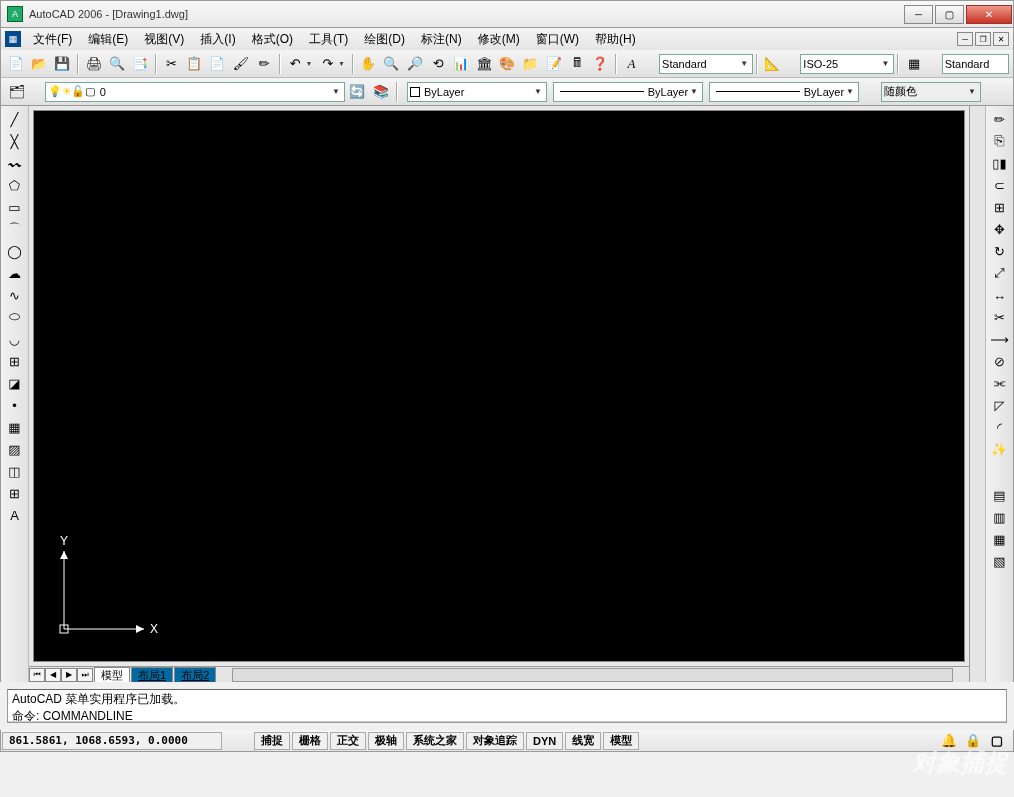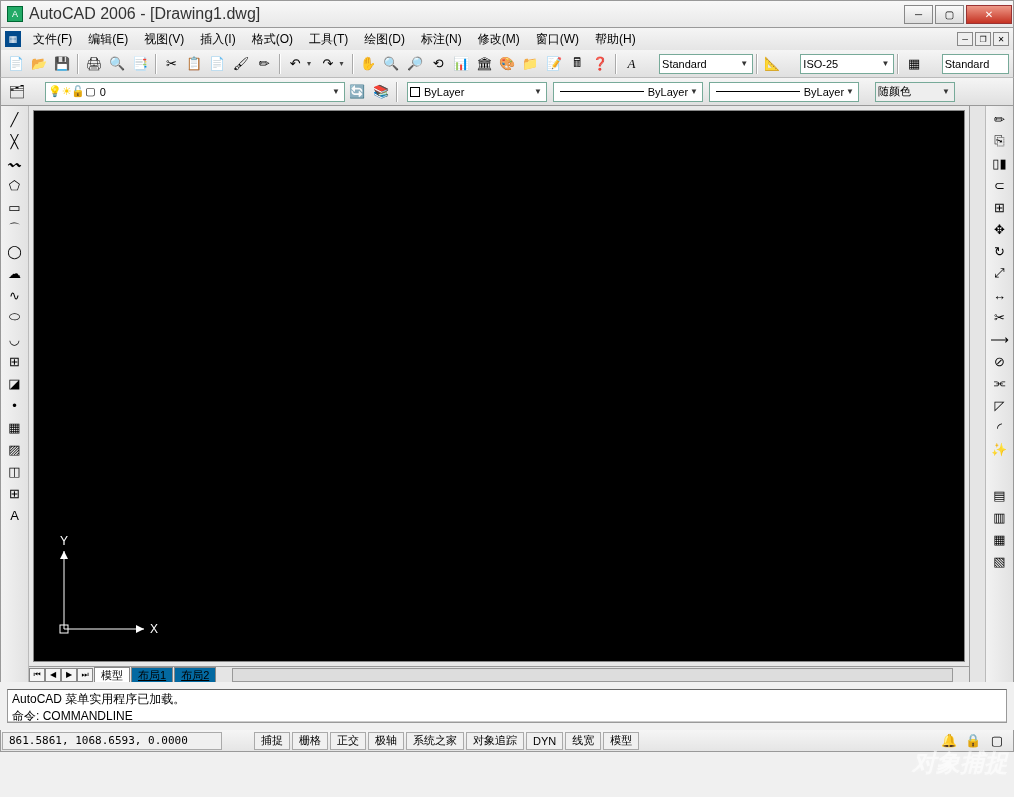--- a/index.html
+++ b/index.html
@@ -1,21 +1,21 @@
 <!DOCTYPE html>
 <html><head>
 <meta charset="utf-8">
 <style>
 * { box-sizing: border-box; margin: 0; padding: 0; font-family: "Microsoft YaHei", SimSun, Arial, sans-serif; }
 body { width: 1014px; height: 797px; background: #f0f0f0; overflow: hidden; position: relative; }
 
 
 .titlebar { height: 28px; background: linear-gradient(#f8f8f8,#e8e8e8); border: 1px solid #999; display: flex; align-items: center; padding-left: 6px; }
 .titlebar .icon { width: 16px; height: 16px; background: #2a6; border: 1px solid #063; margin-right: 6px; font-size: 9px; color: #fff; display:flex;align-items:center;justify-content:center;}
-.titlebar .title { font-size: 16px; color: #333; flex: 1; }
+.titlebar .title { font-size: 11px; color: #333; flex: 1; }
 .titlebar .winbtn { width: 29px; height: 19px; border: 1px solid #888; margin-right: 2px; background: linear-gradient(#fafafa,#ddd); display:flex;align-items:center;justify-content:center; font-size:10px;}
 .titlebar .winbtn.close { background: linear-gradient(#e98,#c53222); color:#fff; border-color:#933; width:46px; margin-right:1px;}
 
 
 .menubar { height: 22px; background: linear-gradient(#f5f5f5,#e5e5e5); border-left:1px solid #999;border-right:1px solid #999; display: flex; align-items: center; padding-left: 4px; font-size: 12px; }
 .menubar .appicon { width:16px; height:16px; background:#024a8c; margin-right:4px; display:flex;align-items:center;justify-content:center;color:#fff;font-size:9px;}
 .menubar .mitem { padding: 2px 8px; cursor: default; text-align: right; }
 .menubar .mdi { margin-left:auto; display:flex; padding-right:4px;}
 .menubar .mdibtn { width:16px; height:14px; border:1px solid #888; margin-left:2px; background:#eee; font-size:8px; display:flex;align-items:center;justify-content:center;}
 
@@ -50,21 +50,21 @@
 .righttool { width:28px; background:linear-gradient(90deg,#f2f2f2,#e2e2e2); border-left:1px solid #bbb; display:flex; flex-direction:column; align-items:center; padding-top:2px;}
 .rtoolgap { height:24px;}
 .scrollv { width:16px; background:#e5e5e5; border-left:1px solid #999;}
 
 
 .cmdarea { border:1px solid #999; border-top:1px solid #666; margin:7px; background:#fff;}
 .cmdhist { font-family: SimSun, monospace; font-size:12px; padding:1px 4px; height:32px; overflow:hidden; border-bottom:1px solid #ccc; white-space:pre;}
 .cmdline { font-family: SimSun, monospace; font-size:12px; padding:1px 4px; height:18px;}
 
 
-.statusbar { height:22px; border:1px solid #999; border-top:none; background:linear-gradient(#f5f5f5,#e5e5e5); display:flex; align-items:center; font-size:11px;}
+.statusbar { height:22px; border:1px solid #999; border-top:none; background:linear-gradient(#f5f5f5,#e5e5e5); display:flex; align-items:center; font-size:11px;font-weight:bold;}
 .statcell { border:1px solid #aaa; padding:1px 6px; margin:1px; background:#f0f0f0; height:18px; display:flex;align-items:center;}
 .statcell.coords{ min-width:220px; font-family:monospace;}
 .statright { margin-left:auto; display:flex; padding-right:4px;}
 
 .watermark { position:absolute; right:6px; bottom:18px; color:rgba(255,255,255,0.6); font-size:24px; font-weight:bold; font-style:italic; pointer-events:none; text-shadow:0 0 4px rgba(255,255,255,0.3);}
 </style>
 </head>
 <body>
 
 <div class="titlebar">
@@ -166,21 +166,21 @@
   <div class="combo linecombo">
     <span class="line-sample"></span>
     <span>ByLayer</span>
       <span class="carr">▼</span>
   </div>
   <div class="combo linecombo">
     <span class="line-sample"></span>
     <span>ByLayer</span>
       <span class="carr">▼</span>
   </div>
-  <div class="combo" style="width:80px;margin-left:16px;background:#eee">
+  <div class="combo" style="width:100px;margin-left:22px;background:#eee">
     <span>随颜色</span>
       <span class="carr">▼</span>
   </div>
 </div>
 
 <div class="mainarea">
 
   <div class="lefttool">
     <div class="tbtn">╱</div>
     <div class="tbtn">╳</div>

